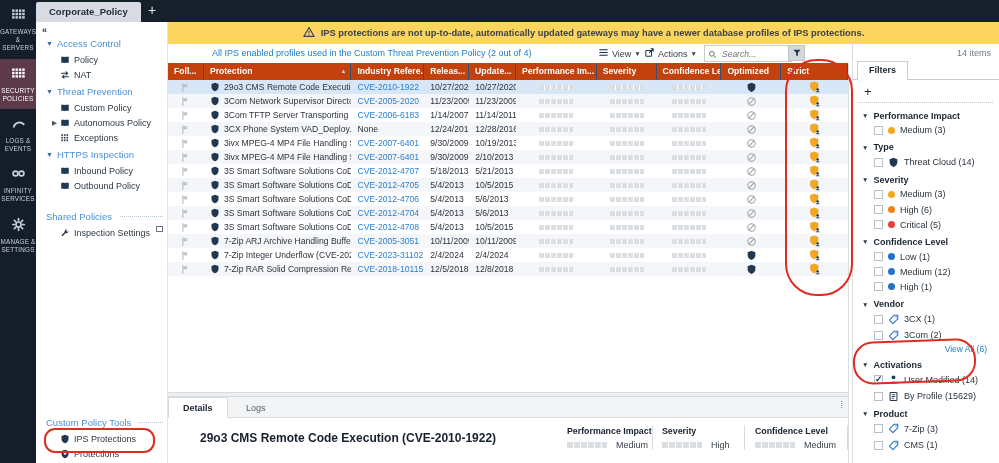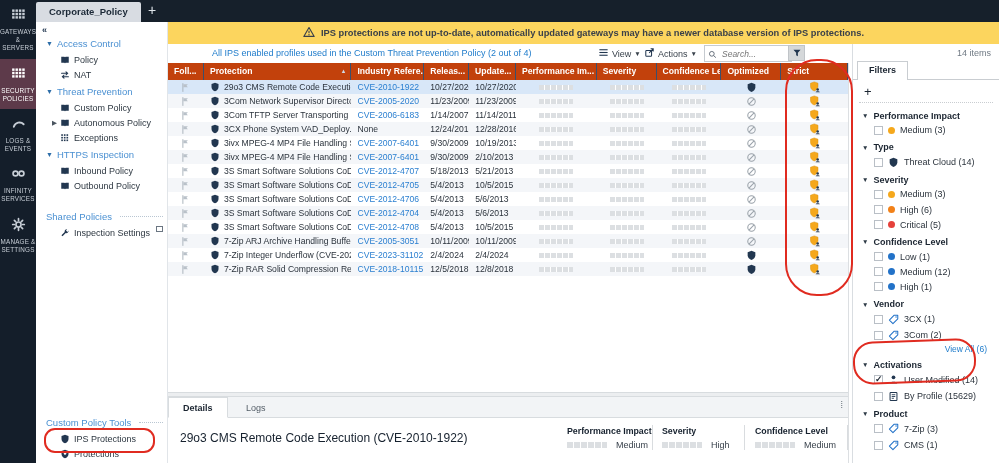--- a/index.html
+++ b/index.html
@@ -62,21 +62,21 @@
   .bar:after{content:"";position:absolute;inset:0;background:repeating-linear-gradient(90deg,transparent 0 5px,#fff 5px 6px);}
   .bar.big{width:40px;height:6px;}
   .bar.big:after{background:repeating-linear-gradient(90deg,transparent 0 6px,#fff 6px 7px);}
   
   .splitter{position:absolute;left:168px;top:392px;width:680px;height:5px;background:#eceef0;border-top:1px solid #d8dcdf;border-bottom:1px solid #d8dcdf;box-sizing:border-box;cursor:row-resize;}
   .dtabs{position:absolute;left:168px;top:397px;width:680px;height:21px;background:#f2f4f6;border-bottom:1px solid #d8dcdf;box-sizing:border-box;}
   .dtab{display:inline-block;height:21px;line-height:21px;padding:0 14px;font-size:9px;color:#525c66;cursor:pointer;box-sizing:border-box;}
   .dtab.active{background:#fff;border:1px solid #d8dcdf;border-bottom:1px solid #fff;font-weight:bold;color:#1b2531;}
   .dmore{position:absolute;right:5px;top:3px;color:#5a646e;font-size:9px;cursor:pointer;}
   .dcontent{position:absolute;left:168px;top:418px;width:680px;bottom:0;background:#fff;}
-  .dtitle{position:absolute;left:12px;top:13px;font-size:12px;font-weight:normal;color:#16212e;white-space:nowrap;}
+  .dtitle{position:absolute;left:32px;top:13px;font-size:12px;font-weight:bold;color:#16212e;white-space:nowrap;}
   .metric{position:absolute;top:8px;}
   .metric-label{font-size:8.8px;font-weight:bold;color:#16212e;margin-bottom:4px;white-space:nowrap;}
   .metric-row{display:flex;align-items:center;gap:9px;font-size:9px;color:#39424c;}
   .msep{position:absolute;top:7px;height:25px;width:1px;background:#d9dcdf;}
   
   .fpanel{position:absolute;left:852px;top:44px;right:0;bottom:0;background:#fff;border-left:1px solid #d9dde1;box-sizing:border-box;}
   .items-count{position:absolute;right:8px;top:4px;font-size:9px;color:#707a84;}
   .ftab{position:absolute;left:4px;top:17px;height:18px;line-height:17px;padding:0 11px;font-size:9px;font-weight:bold;color:#1b2531;background:#fff;border:1px solid #c9cdd1;border-bottom:none;z-index:2;cursor:pointer;}
   .ftab-line{position:absolute;left:0;right:0;top:35px;border-top:1px solid #c9cdd1;}
   .fbody{position:absolute;left:0;right:0;top:36px;bottom:0;padding:3px 6px;overflow:hidden;}
@@ -262,21 +262,21 @@
         </div>
       </div>
   </div>
 
   <div class="banner">
     <span id="warn-icon"><svg width="12" height="12" viewBox="0 0 16 16">
           <path d="M8 2.1L14.9 13.9H1.1z" fill="none" stroke="#3a4049" stroke-width="1.5" stroke-linejoin="round"></path>
           <line x1="8" y1="6.2" x2="8" y2="9.8" stroke="#3a4049" stroke-width="1.5"></line>
           <circle cx="8" cy="11.7" r=".9" fill="#3a4049"></circle>
         </svg></span>
-    <span class="banner-text">IPS protections are not up-to-date, automatically updated gateways may have a newer database version of IPS protections.</span>
+    <span class="banner-text">IPS protections are not up-to-date, automatically updated gateways may have a newer database profiles of IPS protections.</span>
   </div>
 
   <div class="profiles-link">All IPS enabled profiles used in the Custom Threat Prevention Policy (2 out of 4)</div>
 
   <div class="tb" style="left:598px;">
     <span id="menu-icon"><svg width="11" height="11" viewBox="0 0 16 16">
           <g stroke="#223750" stroke-width="1.6">
             <line x1="2" y1="4" x2="14" y2="4"></line>
             <line x1="2" y1="8" x2="14" y2="8"></line>
             <line x1="2" y1="12" x2="14" y2="12"></line>

